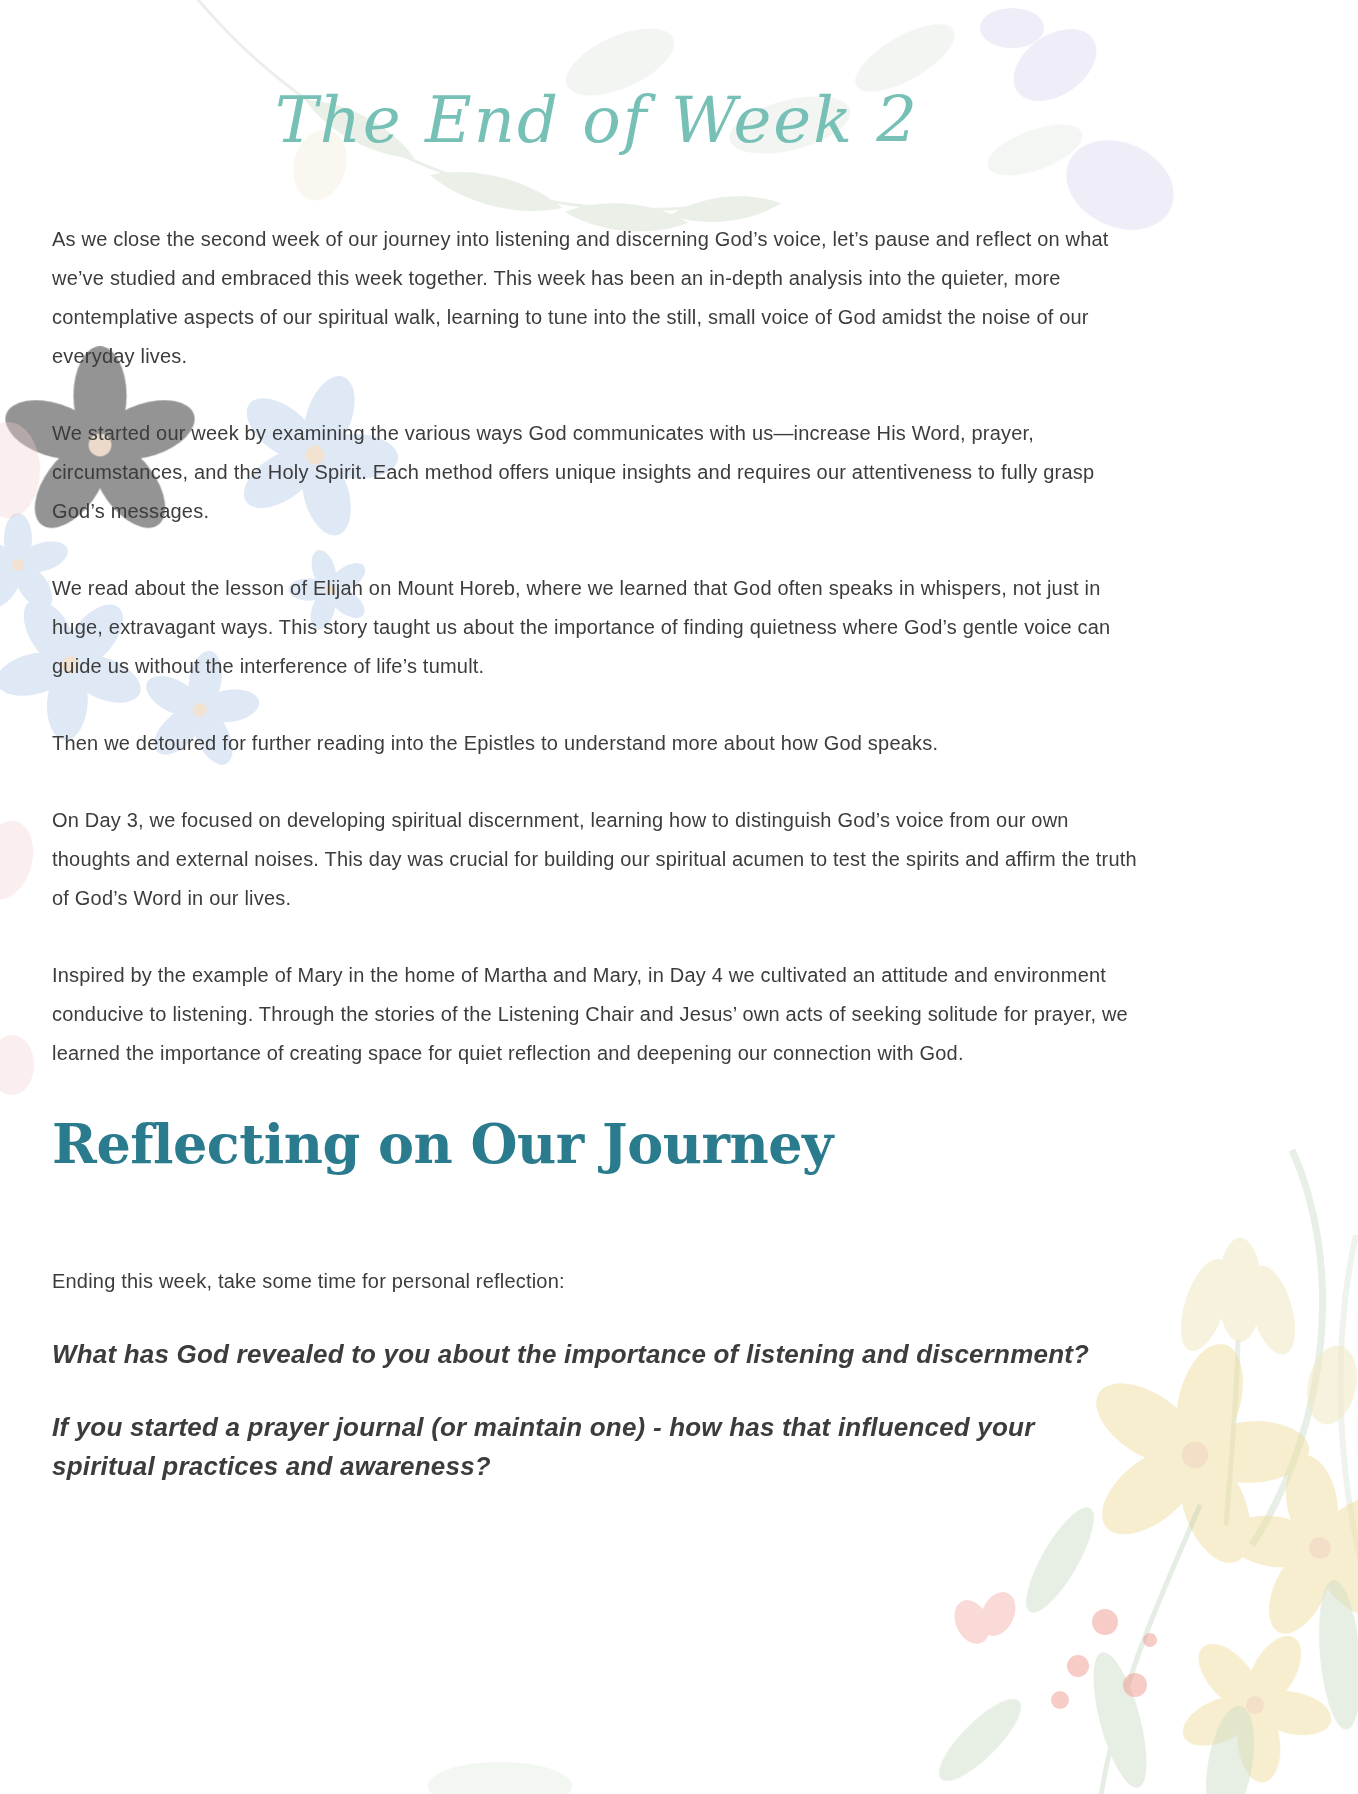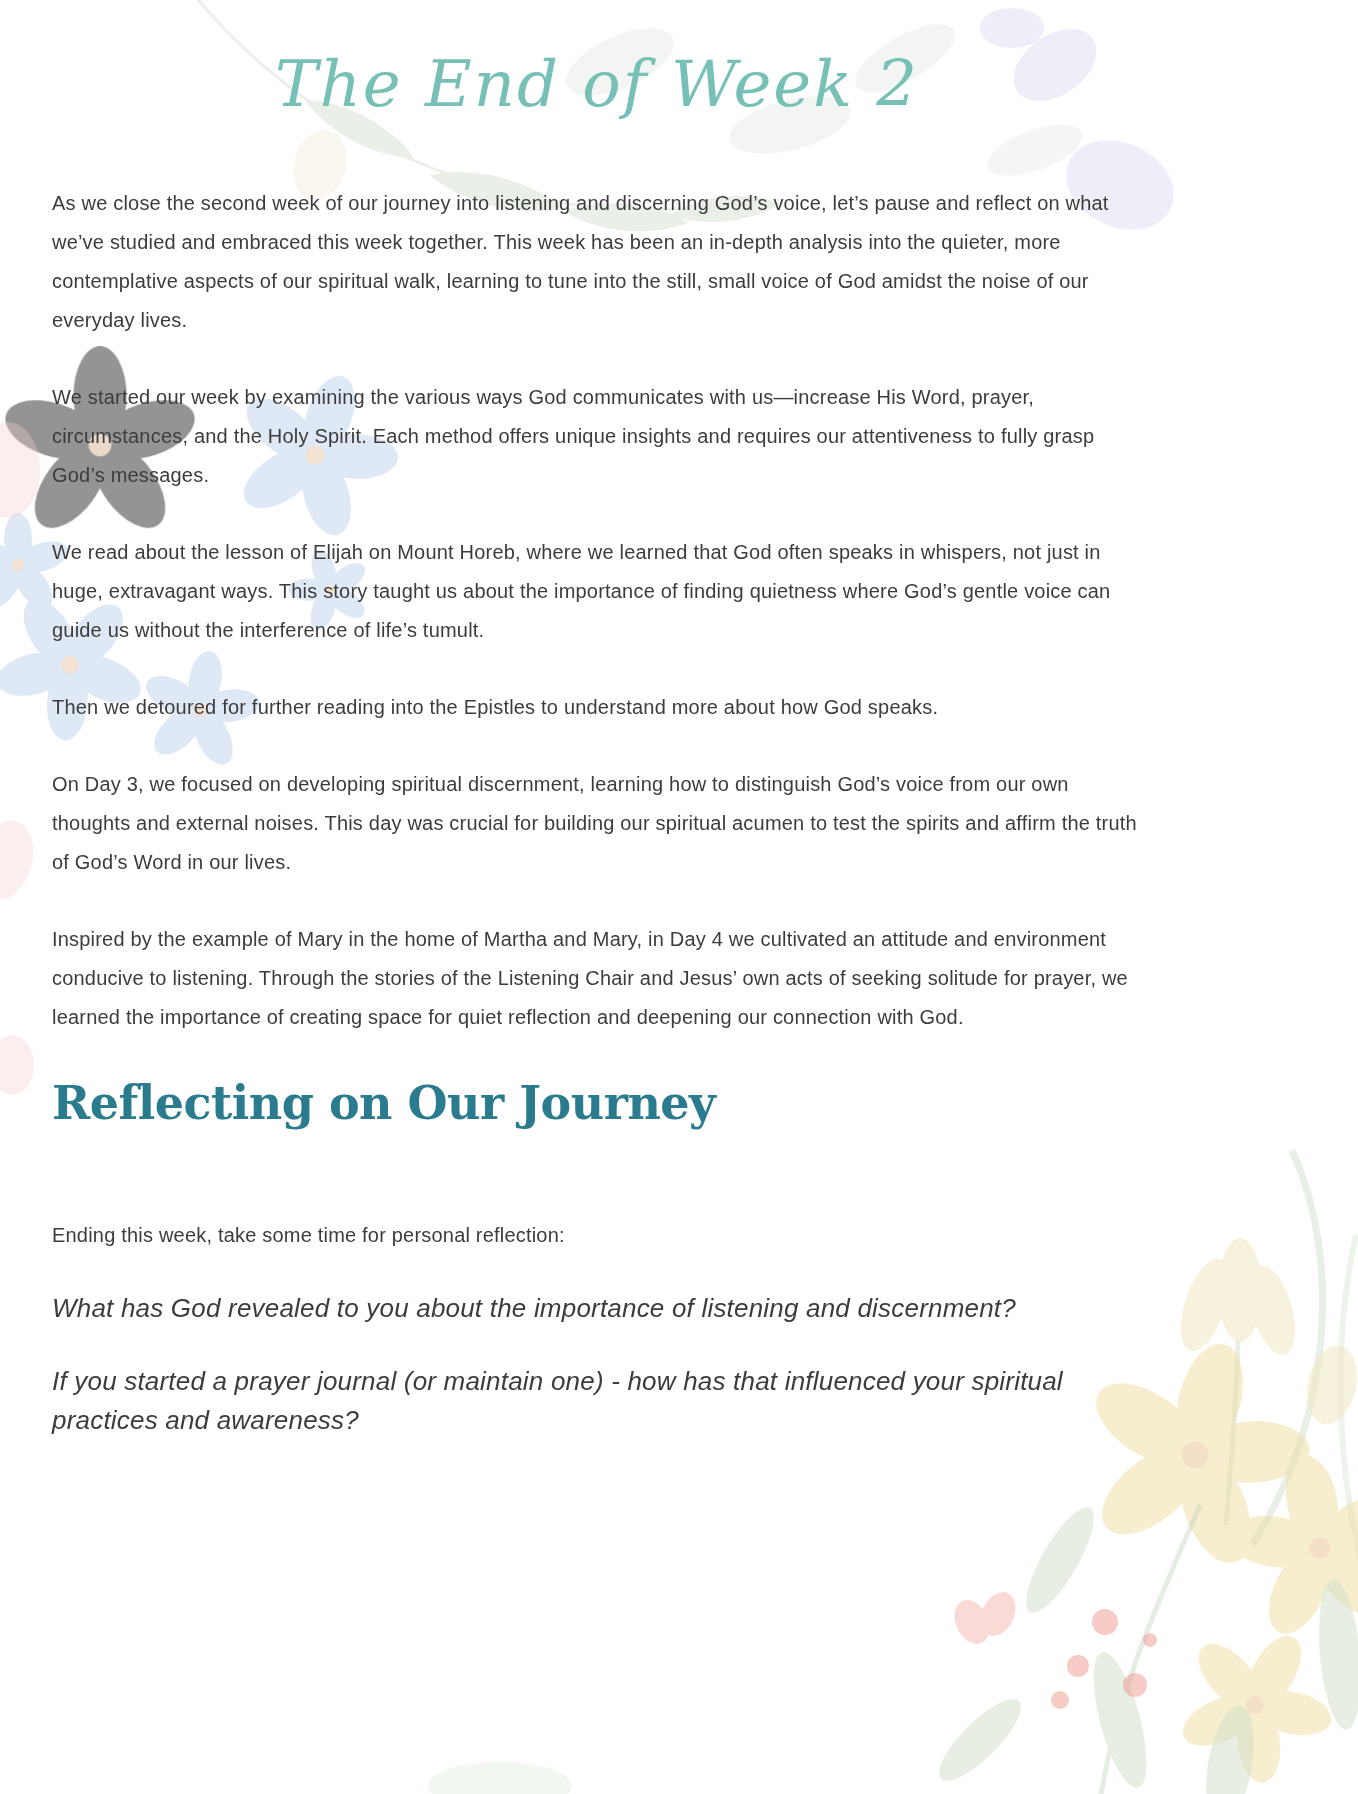--- a/index.html
+++ b/index.html
@@ -16,21 +16,21 @@
     position: absolute;
     inset: 0;
     width: 1358px;
     height: 1794px;
     pointer-events: none;
   }
   .content {
     position: relative;
     width: 1090px;
     margin-left: 52px;
-    padding-top: 48px;
+    padding-top: 84px;
     color: var(--body-text, #3c3c3c);
   }
   h1.script-title {
     margin: 0 0 62px 0;
     text-align: center;
     font-family: "DejaVu Serif", serif;
     font-style: italic;
     font-weight: normal;
     font-size: 64px;
     line-height: 1.15;
@@ -41,33 +41,34 @@
     margin: 0 0 38px 0;
     font-size: 20px;
     line-height: 39px;
     letter-spacing: 0.2px;
     color: var(--body-text, #3c3c3c);
   }
   h2.section-heading {
     margin: 28px 0 84px 0;
     font-family: "DejaVu Serif", serif;
     font-weight: 600;
-    font-size: 46px;
+    font-size: 54px;
     line-height: 1.25;
     letter-spacing: -0.5px;
     color: var(--accent-heading, #2a7b8d);
   }
   .lead { margin-bottom: 34px; margin-top: 10px; }
   .questions p {
     margin: 0 0 34px 0;
     font-size: 26px;
     line-height: 39px;
     letter-spacing: 0.2px;
     font-style: italic;
     color: var(--body-text, #3c3c3c);
+    font-weight: bold;
   }
 </style>
 </head>
 <body>
 
 <svg class="floral-bg" viewBox="0 0 1358 1794" xmlns="http://www.w3.org/2000/svg" aria-hidden="true">
   <defs>
     <g id="f5">
       <g>
         <ellipse cx="0" cy="-26" rx="14" ry="26"></ellipse>

